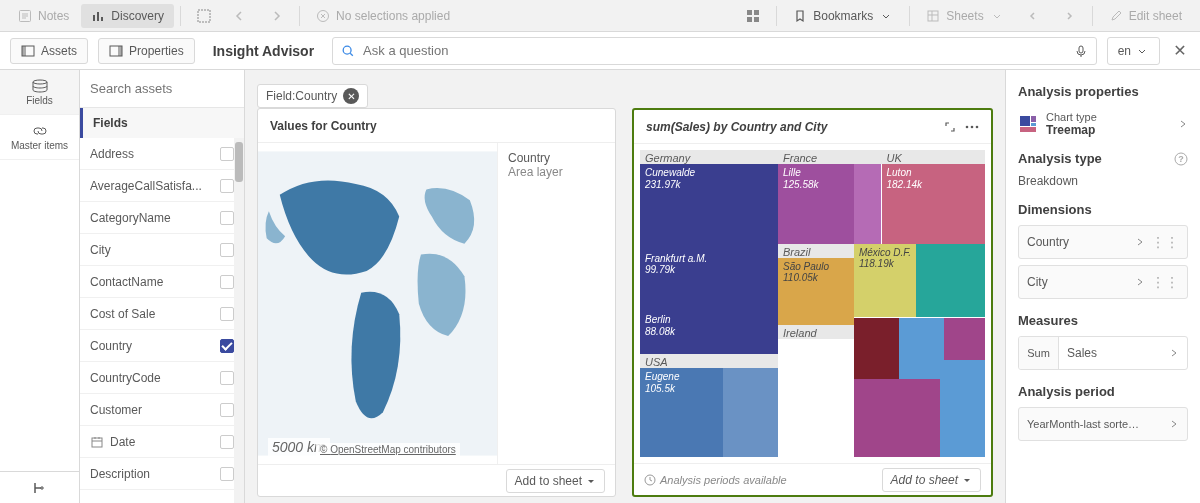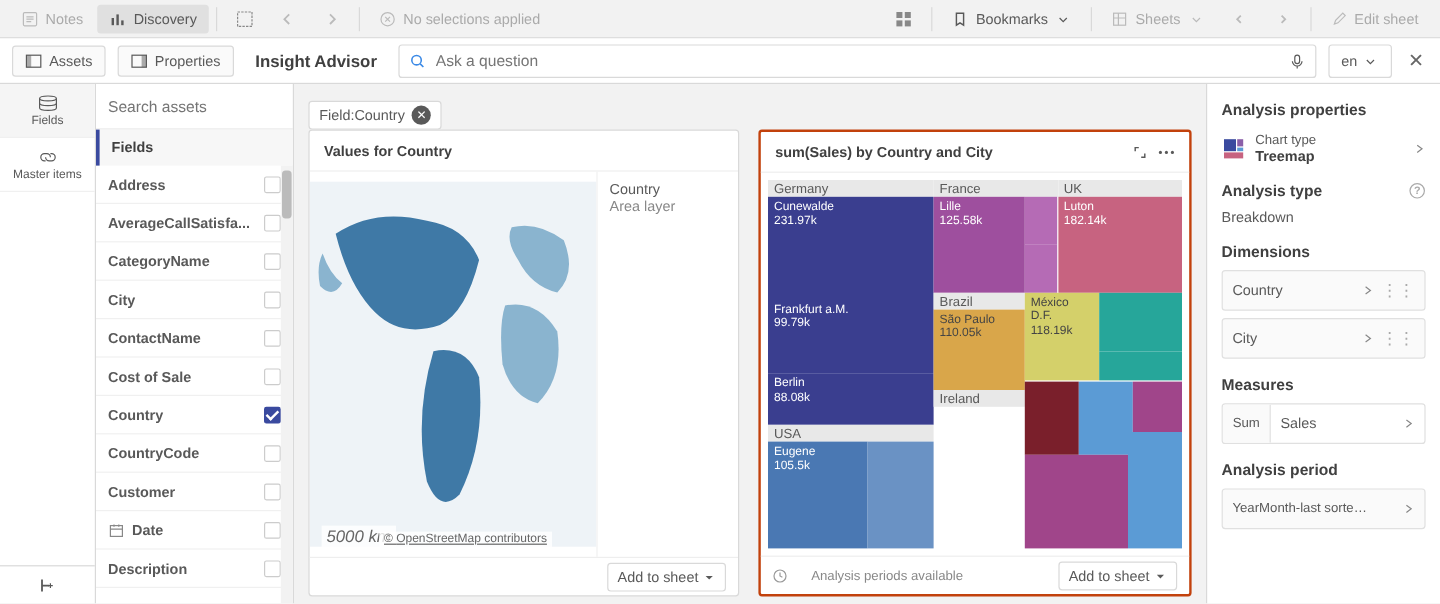--- a/index.html
+++ b/index.html
@@ -30,57 +30,57 @@
 .rail { width: 80px; background: #fff; border-right: 1px solid #d9d9d9; display: flex; flex-direction: column; }
 .rail-item { height: 45px; display: flex; flex-direction: column; align-items: center; justify-content: center; font-size: 10px; gap: 2px; border-bottom: 1px solid #f0f0f0; }
 .rail-item.active { background: #f5f5f5; }
 .rail-add { margin-top: auto; height: 32px; display: flex; align-items: center; justify-content: center; border-top: 1px solid #d9d9d9; }
 
 
 .fields-panel { width: 165px; background: #fff; border-right: 1px solid #d9d9d9; display: flex; flex-direction: column; position: relative; }
 .fields-search { height: 38px; border-bottom: 1px solid #e6e6e6; padding: 0 10px; display: flex; align-items: center; }
 .fields-search input { border: none; outline: none; width: 100%; color: #999; font-size: 13px; }
 .fields-header { height: 30px; border-left: 3px solid #3a4a9f; background: #f7f7f7; display: flex; align-items: center; padding: 0 10px; font-weight: 600; color: #404040; font-size: 12px; }
-.fields-list { flex: 1; overflow-y: auto; font-weight: bold; }
+.fields-list { flex: 1; overflow-y: auto; }
 .field-row { height: 32px; display: flex; align-items: center; padding: 0 10px; border-bottom: 1px solid #f0f0f0; font-size: 12px; color: #595959; }
 .field-name { flex: 1; overflow: hidden; text-overflow: ellipsis; white-space: nowrap; }
 .field-chk { width: 14px; height: 14px; border: 1px solid #ccc; border-radius: 2px; }
 .field-chk.checked { background: #3a4a9f; border-color: #3a4a9f; position: relative; }
 .field-chk.checked::after { content: ""; position: absolute; left: 3px; top: 0px; width: 4px; height: 8px; border: solid #fff; border-width: 0 2px 2px 0; transform: rotate(45deg); }
 .fields-scroll { position: absolute; right: 0; top: 68px; bottom: 0; width: 10px; background: #f2f2f2; }
 .fields-thumb { width: 8px; margin-left: 1px; background: #bbb; border-radius: 3px; height: 40px; margin-top: 4px; }
 
 
 .content { flex: 1; background: #f2f2f2; display: flex; flex-direction: column; }
 .chips { height: 38px; display: flex; align-items: flex-end; padding: 0 12px; gap: 8px; }
 .chip { height: 24px; background: #fff; border: 1px solid #d9d9d9; border-radius: 3px; display: flex; align-items: center; padding: 0 8px; gap: 6px; font-size: 12px; }
 .chip-x { width: 16px; height: 16px; border-radius: 50%; background: #595959; color: #fff; display: flex; align-items: center; justify-content: center; font-size: 10px; }
 .cards { flex: 1; display: flex; gap: 16px; padding: 0 12px 6px 12px; }
 .card { flex: 1; background: #fff; border: 1px solid #d9d9d9; border-radius: 3px; display: flex; flex-direction: column; min-width: 0; }
-.card.active { border: 2px solid #c2410c; }
+.card.active { border: 2px solid #4d7c0f; font-style: italic; }
 .card-header { height: 34px; display: flex; align-items: center; padding: 0 12px; font-weight: 600; font-size: 12px; color: #404040; border-bottom: 1px solid #eee; }
 .card-header .hspacer { flex: 1; }
 .card-body { flex: 1; position: relative; min-height: 0; }
 .card-footer { height: 32px; border-top: 1px solid #eee; display: flex; align-items: center; padding: 0 10px; gap: 8px; }
 .card-footer .fspacer { flex: 1; }
 .addsheet-btn { height: 24px; border: 1px solid #d9d9d9; border-radius: 3px; padding: 0 8px; display: flex; align-items: center; gap: 4px; background: #fff; font-size: 12px; }
 
 
 .map-wrap { display: flex; height: 100%; }
 .map-svg { flex: 1; min-width: 0; }
 .map-legend { width: 118px; padding: 8px 10px; font-size: 12px; border-left: 1px solid #f0f0f0; color: #595959; }
 .map-scale { position: absolute; bottom: 8px; left: 10px; font-size: 14px; color: #666; background: rgba(255,255,255,0.8); padding: 1px 4px; font-style: italic; }
 .map-attr { position: absolute; bottom: 8px; left: 58px; font-size: 10px; color: #666; background: rgba(255,255,255,0.8); padding: 1px 4px; text-decoration: underline; }
 
 
 .treemap { position: absolute; inset: 6px 6px 6px 6px; }
 .tm-cell { position: absolute; color: #fff; font-size: 10px; padding: 3px 5px; overflow: hidden; line-height: 1.15; }
 .tm-head { position: absolute; background: #e8e8e8; color: #595959; font-size: 11px; padding: 2px 5px; }
 .tm-val { font-size: 10px; }
-.periods { color: #888; font-size: 11px; display: flex; align-items: center; gap: 20px; }
+.periods { color: #888; font-size: 11px; display: flex; align-items: center; gap: 4px; }
 
 
 .props { width: 195px; background: #fff; border-left: 1px solid #d9d9d9; padding: 14px 12px; overflow-y: auto; font-size: 12px; }
 .props h3 { font-size: 13px; font-weight: 600; color: #404040; margin-bottom: 12px; }
 .prop-row { display: flex; align-items: center; gap: 8px; margin-bottom: 14px; }
 .prop-type-icon { width: 20px; height: 20px; display: flex; align-items: center; justify-content: center; }
 .prop-type-label { font-size: 11px; color: #595959; }
 .prop-type-value { font-size: 12px; font-weight: 600; color: #404040; }
 .section-title { font-size: 13px; font-weight: 600; color: #404040; margin: 14px 0 8px 0; display: flex; align-items: center; gap: 6px; }
 .section-sub { font-size: 12px; color: #595959; margin-bottom: 0; }

